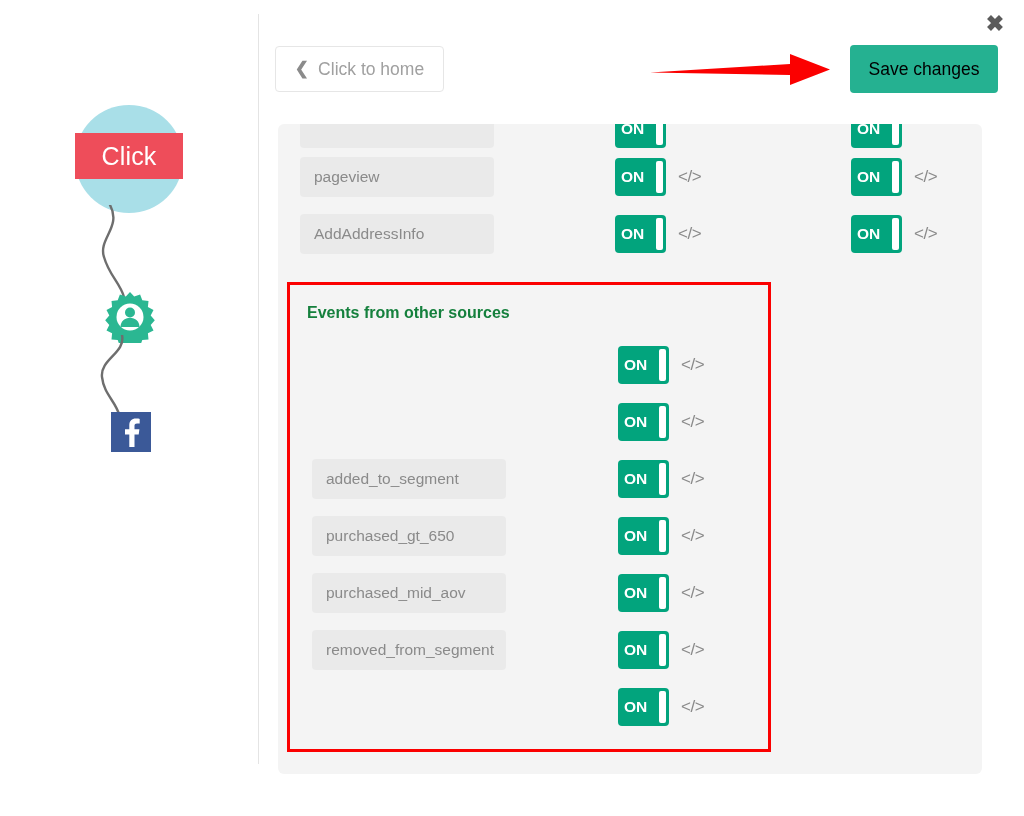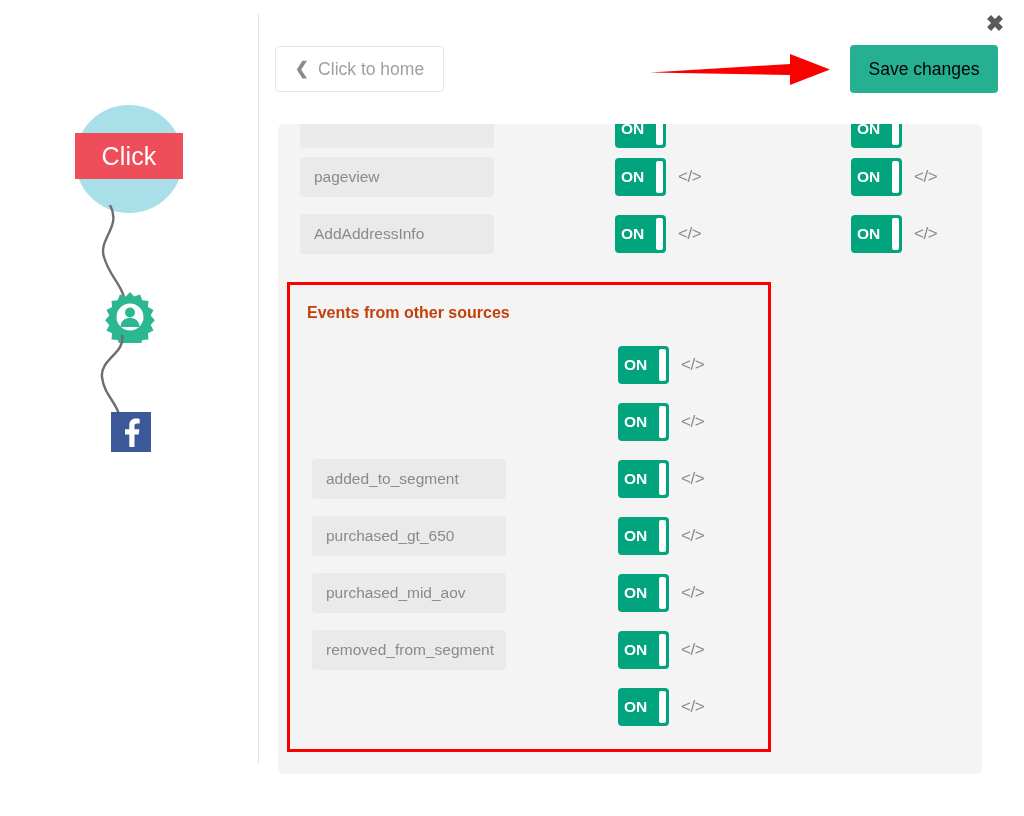--- a/index.html
+++ b/index.html
@@ -236,21 +236,21 @@
     top: 158px;
     width: 484px;
     height: 470px;
     border: 3px solid #fb0000;
     box-sizing: border-box;
   }
   .group-title {
     position: absolute;
     left: 17px;
     top: 19px;
-    color: #c2410c;
+    color: #15803d;
     font-size: 16px;
     font-weight: bold;
   }
   .other-rows {
     position: absolute;
     left: 0;
     top: 51px;
     width: 100%;
   }
 </style>

